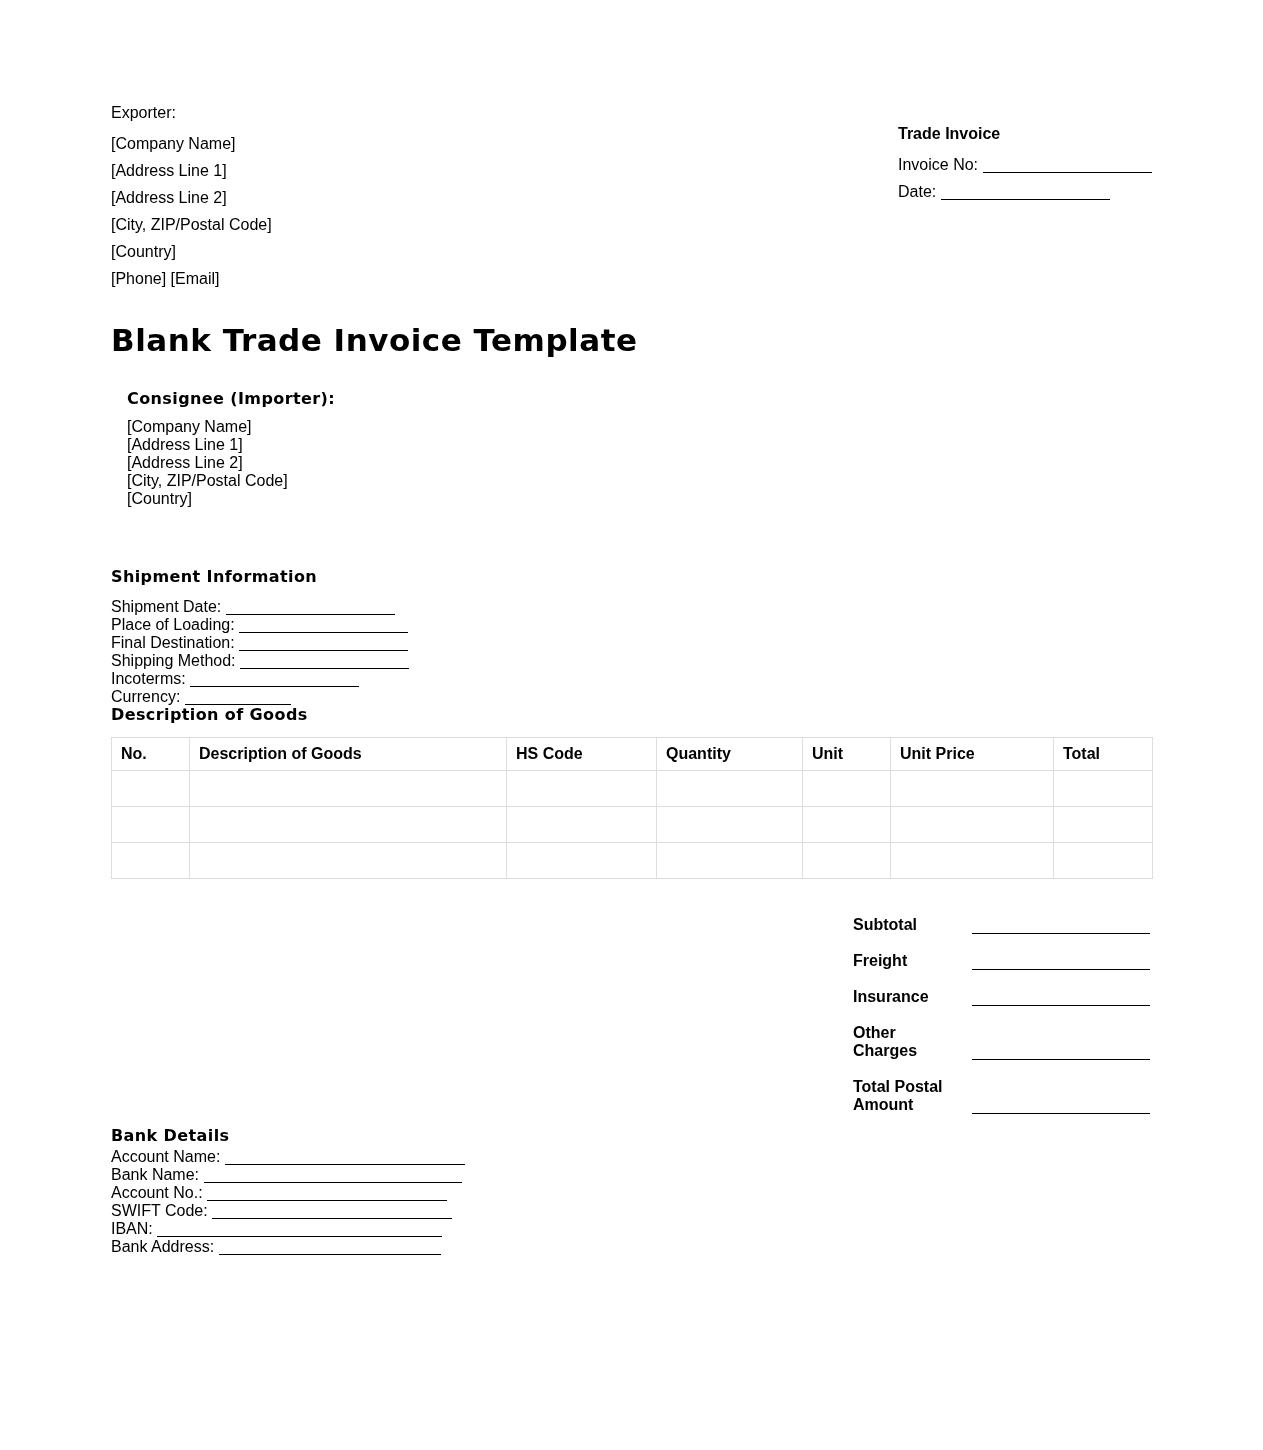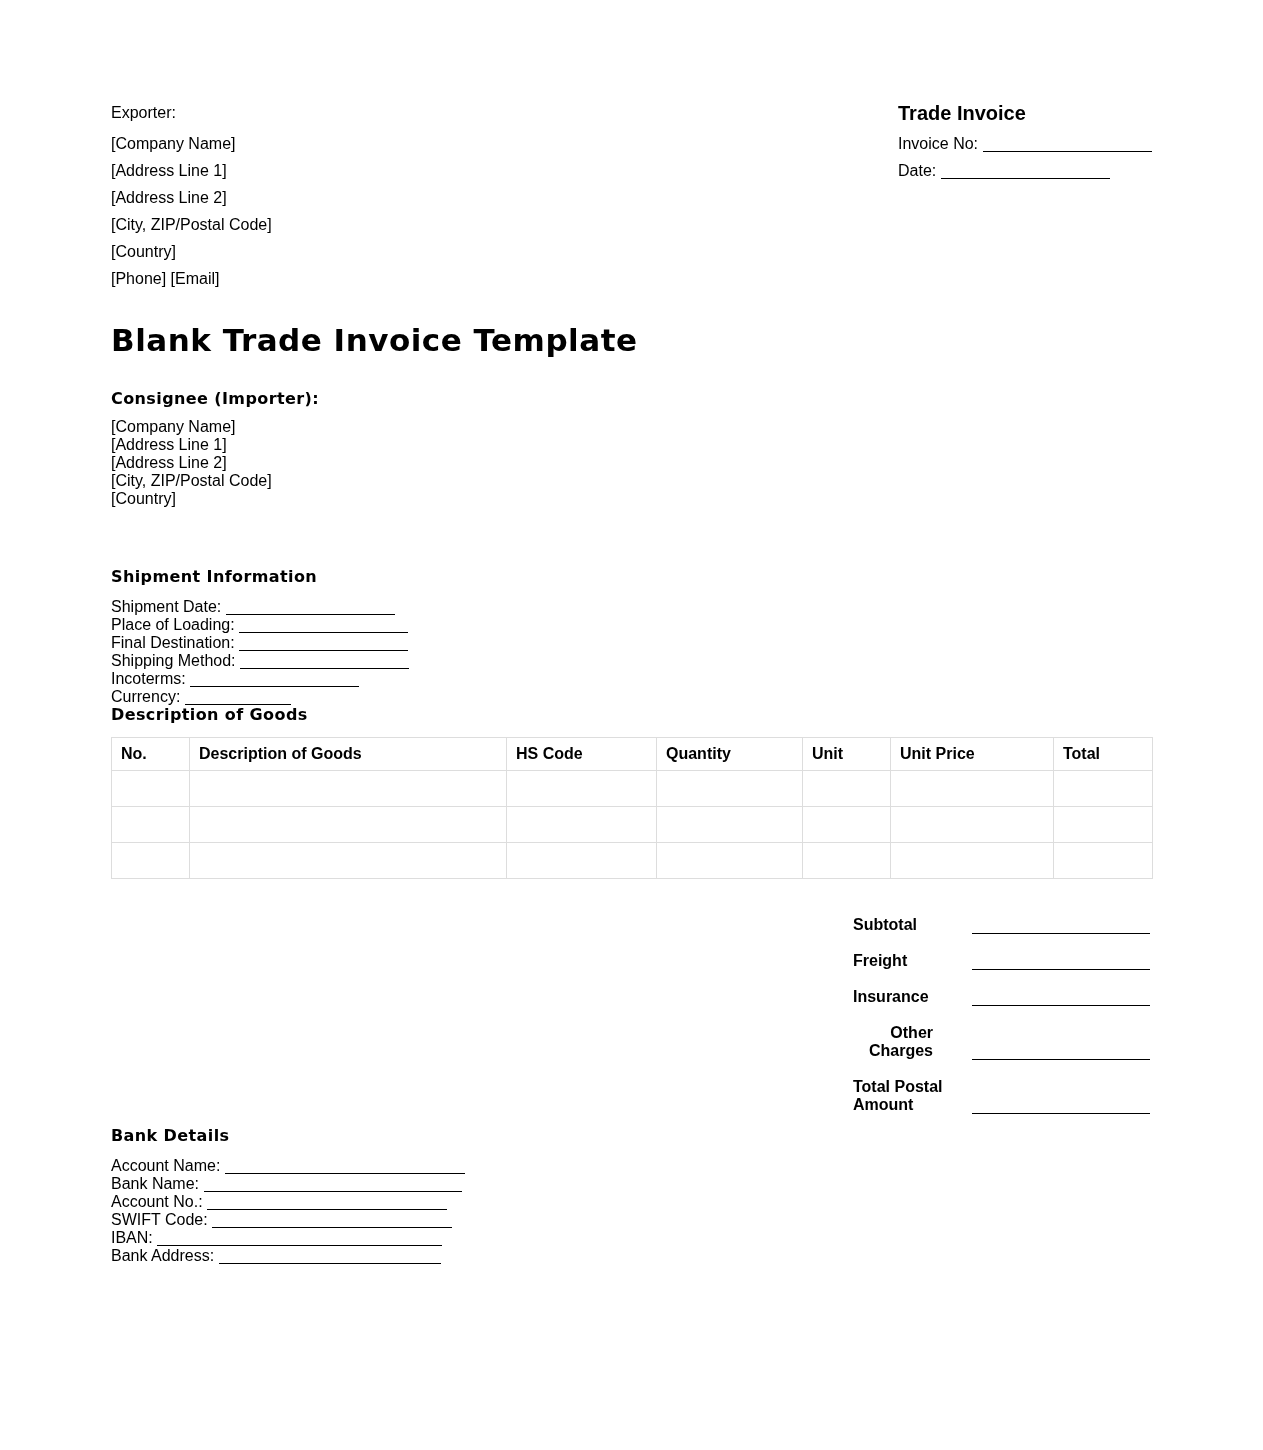--- a/index.html
+++ b/index.html
@@ -13,60 +13,60 @@
   .page { position: absolute; left: 111px; top: 0; width: 1041px; }
 
   
   .exporter { position: absolute; left: 0; top: 103px; }
   .exporter .label { font-weight: normal; font-size: 16px; line-height: 20px; height: 20px; }
   .exporter .line { font-size: 16px; line-height: 27px; height: 27px; }
   .exporter .label + .line { margin-top: 7px; }
 
   
   .trade { position: absolute; left: 787px; top: 103px; width: 260px; }
-  .trade .title { font-weight: bold; font-size: 20px; line-height: 20px; height: 20px; }
+  .trade .title { font-weight: bold; font-size: 16px; line-height: 20px; height: 20px; margin-top: 21px; }
   .trade .row { font-size: 16px; line-height: 27px; height: 27px; white-space: nowrap; }
   .trade .title + .row { margin-top: 7px; }
 
   .blank { display: inline-block; border-bottom: 1px solid #000; vertical-align: baseline; height: 1em; position: relative; top: 3px; }
 
   h1.doc-title {
     position: absolute; left: 0; top: 320px;
     font-family: "DejaVu Sans", sans-serif;
     font-weight: bold; font-size: 31px; letter-spacing: 0.5px; line-height: 40px;
   }
 
   .section-h {
     font-family: "DejaVu Sans", sans-serif;
     font-weight: bold; font-size: 16px; letter-spacing: 0.4px; line-height: 20px;
   }
   .tight .line { font-size: 16px; line-height: 18px; height: 18px; white-space: nowrap; }
 
-  .consignee { position: absolute; left: 0; top: 389px; }
+  .consignee { position: absolute; left: 16px; top: 389px; }
   .consignee .section-h { margin-bottom: 9px; }
 
   .shipment { position: absolute; left: 0; top: 538px; }
   .shipment .section-h { margin-bottom: 9px; margin-top: 29px; }
 
   .goods { position: absolute; left: 0; top: 705px; width: 1041px; }
   .goods .section-h { margin-bottom: 12px; }
   table.goods-table { border-collapse: collapse; width: 1041px; table-layout: fixed; }
   table.goods-table th, table.goods-table td {
     border: 1px solid #dddddd; text-align: left; padding: 0 9px;
   }
   table.goods-table th { height: 33px; font-weight: bold; font-size: 16px; }
   table.goods-table td { height: 36px; }
 
   .totals { position: absolute; left: 742px; top: 916px; width: 300px; }
   .totals .trow { position: relative; margin-bottom: 18px; }
   .totals .tlabel { font-weight: bold; font-size: 16px; line-height: 18px; width: 110px; }
   .totals .tline { position: absolute; left: 119px; bottom: 0; width: 178px; border-bottom: 1px solid #000; }
 
   .bank { position: absolute; left: 0; top: 1126px; }
-  .bank .section-h { margin-bottom: 9px; }
+  .bank .section-h { }
 </style>
 </head>
 <body>
 
 <div class="page">
 
   <div class="exporter">
     <div class="label">Exporter:</div>
     <div class="line">[Company Name]</div>
     <div class="line">[Address Line 1]</div>
@@ -189,21 +189,21 @@
     </div>
     <div class="trow">
       <div class="tlabel">Freight</div>
       <div class="tline"></div>
     </div>
     <div class="trow">
       <div class="tlabel">Insurance</div>
       <div class="tline"></div>
     </div>
     <div class="trow">
-      <div class="tlabel" style="width:80px;text-align:right;">Other Charges</div>
+      <div class="tlabel" style="width:80px;">Other Charges</div>
       <div class="tline"></div>
     </div>
     <div class="trow">
       <div class="tlabel">Total Postal Amount</div>
       <div class="tline"></div>
     </div>
   </div>
 
   <div class="bank tight">
     <div class="section-h">Bank Details</div>

